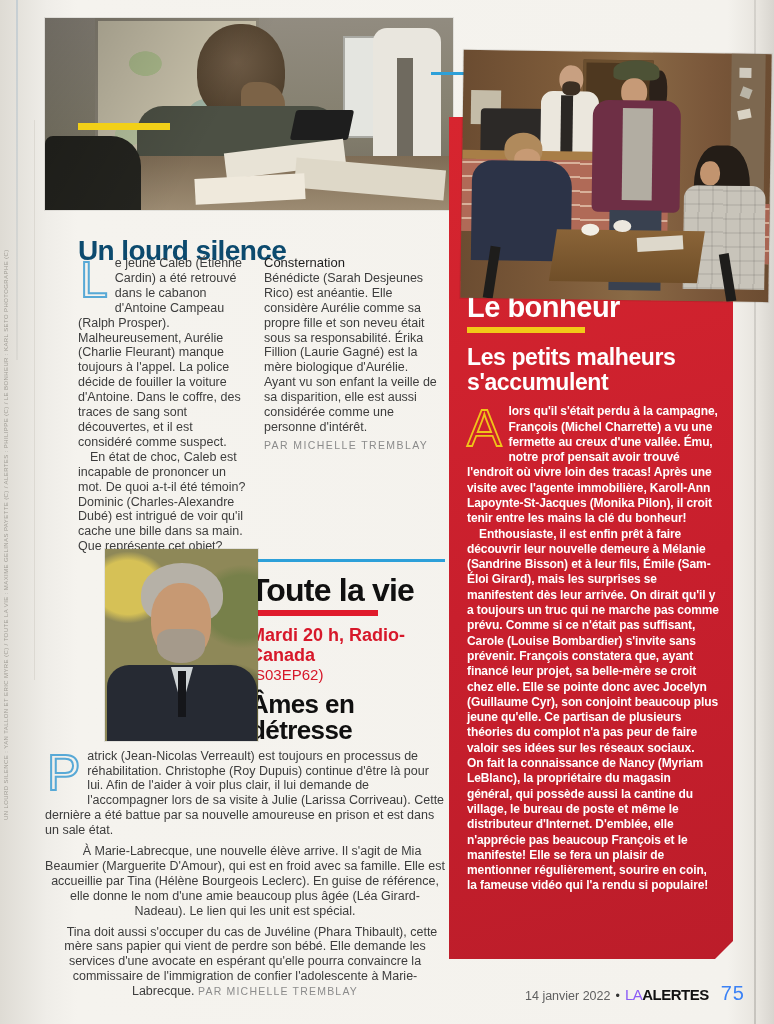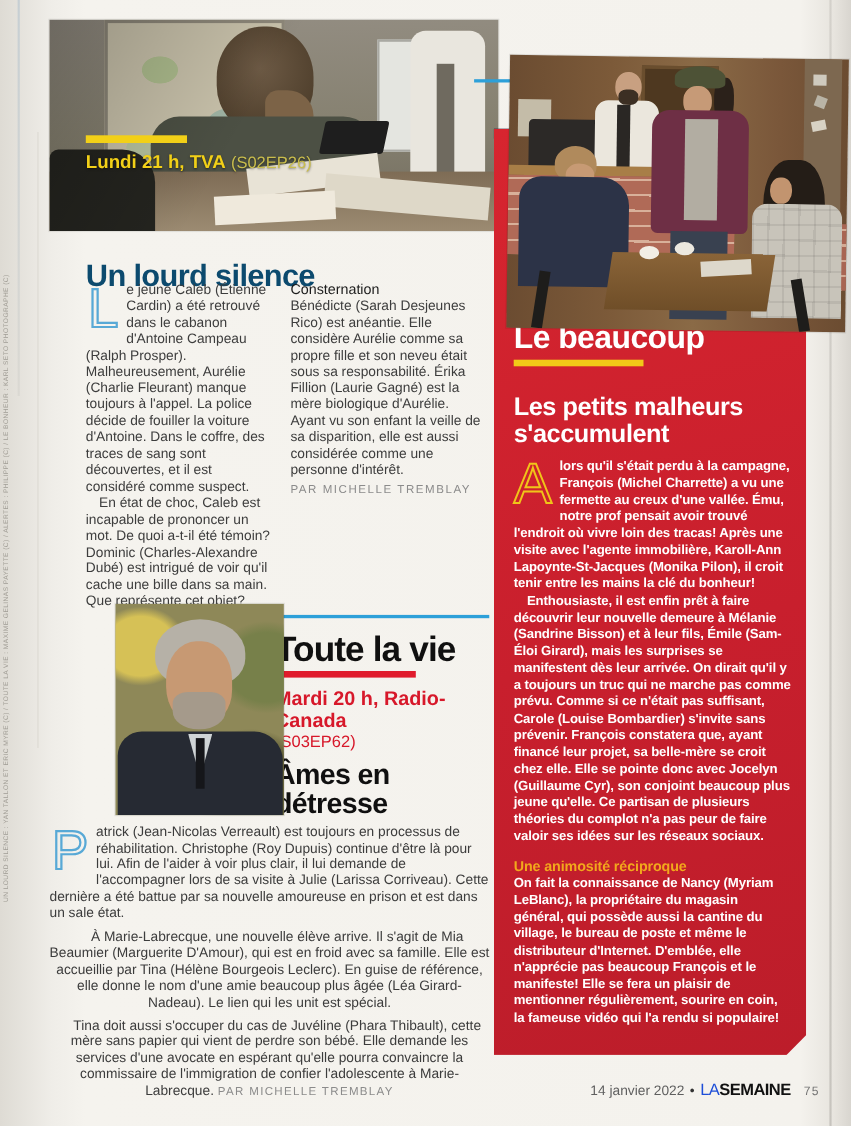--- a/index.html
+++ b/index.html
@@ -132,33 +132,33 @@
     left:449px;top:117px;width:284px;height:842px;z-index:3;
     background:linear-gradient(165deg,#d7252f 0%,#c81f2d 55%,#bc1d2a 100%);
     clip-path:polygon(0 0,100% 0,100% calc(100% - 18px),calc(100% - 18px) 100%,0 100%);
     box-sizing:border-box;padding:176px 14px 0 18px;overflow:hidden;color:#fff;
   }
   .rp-title{font-size:29px;font-weight:bold;letter-spacing:-.5px;line-height:1;}
   .rp-bar{width:118px;height:6px;background:#f2c918;margin-top:5px;}
   .rp-sched{margin-top:13px;font-size:17px;}
   .rp-sched .sy{font-weight:bold;color:#ffd316;}
   .rp-sched .se{color:#e6c43e;font-size:15px;}
-  .rp-hl{margin-top:24px;font-size:23px;font-weight:bold;line-height:1.07;letter-spacing:-.4px;}
+  .rp-hl{margin-top:12px;font-size:23px;font-weight:bold;line-height:1.07;letter-spacing:-.4px;}
   .rp-body{margin-top:10px;font-size:12px;line-height:15.3px;font-weight:bold;letter-spacing:-.1px;}
   .rp-body p{margin:0 0 0 0;}
   .rp-body .ind{text-indent:12px;}
   .rp-drop{float:left;font-size:52px;line-height:44px;margin:2px 7px 0 0;color:transparent;-webkit-text-stroke:1.8px #f0c419;font-weight:normal;}
   .rp-sub{margin-top:12px;font-size:13px;font-weight:bold;color:#f2a81c;}
   
   .footer{left:0;top:982px;width:745px;text-align:right;font-size:12.5px;color:#5f5f5f;}
   .footer .sep{margin:0 5px;color:#333;}
   .brand{font-size:15px;color:#111;letter-spacing:-.5px;}
-  .brand .la{font-weight:normal;color:#1d4ed8;}
+  .brand .la{font-weight:normal;color:#8b5cf6;}
   .brand .sem{font-weight:bold;}
-  .pageno{font-size:11px;font-weight:normal;color:#737373;margin-left:12px;letter-spacing:1px;}
+  .pageno{font-size:20px;font-weight:normal;color:#3b82f6;margin-left:12px;letter-spacing:1px;}
 </style>
 </head>
 <body>
 
 <div class="crease"></div>
 <div class="crease2"></div>
 <div class="edge-line"></div>
 <div class="side-credit">UN LOURD SILENCE : YAN TALLON ET ERIC MYRE (C) / TOUTE LA VIE : MAXIME GELINAS PAYETTE (C) / ALERTES : PHILIPPE (C) / LE BONHEUR : KARL SETO PHOTOGRAPHE (C)</div>
 
 <div class="ph ph-office">
@@ -172,21 +172,20 @@
   <div class="of-phone"></div>
   <div class="of-desk"></div>
   <div class="of-paper1"></div>
   <div class="of-paper2"></div>
   <div class="of-paper3"></div>
   <div class="of-dark"></div>
   <div class="of-shade"></div>
 </div>
 <div class="alertes-ovl">
   <div class="alertes-bar"></div>
-  <div class="alertes-sched"><span class="sched-y">Lundi 21 h, TVA</span> <span class="ep-y">(S02EP26)</span></div>
 </div>
 
 <h1 class="abs hl hl1">Un lourd silence</h1>
 
 <div class="abs cols">
   <div class="col col1">
     <p><span class="dropcap">L</span><span>e jeune Caleb (Étienne Cardin) a été retrouvé dans le cabanon d'Antoine Campeau (Ralph Prosper). Malheureusement, Aurélie (Charlie Fleurant) manque toujours à l'appel. La police décide de fouiller la voiture d'Antoine. Dans le coffre, des traces de sang sont découvertes, et il est considéré comme suspect.</span></p>
     <p class="ind">En état de choc, Caleb est incapable de prononcer un mot. De quoi a-t-il été témoin? Dominic (Charles-Alexandre Dubé) est intrigué de voir qu'il cache une bille dans sa main. Que représente cet objet?</p>
   </div>
   <div class="col col2">
@@ -215,27 +214,26 @@
   </div>
   <p><span class="dropcap">P</span><span>atrick (Jean-Nicolas Verreault) est toujours en processus de réhabilitation. Christophe (Roy Dupuis) continue d'être là pour lui. Afin de l'aider à voir plus clair, il lui demande de l'accompagner lors de sa visite à Julie (Larissa Corriveau). Cette dernière a été battue par sa nouvelle amoureuse en prison et est dans un sale état.</span></p>
   <p class="ind">À Marie-Labrecque, une nouvelle élève arrive. Il s'agit de Mia Beaumier (Marguerite D'Amour), qui est en froid avec sa famille. Elle est accueillie par Tina (Hélène Bourgeois Leclerc). En guise de référence, elle donne le nom d'une amie beaucoup plus âgée (Léa Girard-Nadeau). Le lien qui les unit est spécial.</p>
   <p class="ind"><span>Tina doit aussi s'occuper du cas de Juvéline (Phara Thibault), cette mère sans papier qui vient de perdre son bébé. Elle demande les services d'une avocate en espérant qu'elle pourra convaincre la commissaire de l'immigration de confier l'adolescente à Marie-Labrecque.</span> <span class="byline-inline">PAR MICHELLE TREMBLAY</span></p>
 </div>
 
 <div class="abs blue-tick"></div>
 <div class="abs navy-bar"></div>
 
 <div class="abs red-panel">
-  <div class="rp-title">Le beaucoup</div>
+  <div class="rp-title">Le bonheur</div>
   <div class="rp-bar"></div>
   <div class="rp-hl">Les petits malheurs s'accumulent</div>
   <div class="rp-body">
     <p><span class="rp-drop">A</span><span>lors qu'il s'était perdu à la campagne, François (Michel Charrette) a vu une fermette au creux d'une vallée. Ému, notre prof pensait avoir trouvé l'endroit où vivre loin des tracas! Après une visite avec l'agente immobilière, Karoll-Ann Lapoynte-St-Jacques (Monika Pilon), il croit tenir entre les mains la clé du bonheur!</span></p>
     <p class="ind">Enthousiaste, il est enfin prêt à faire découvrir leur nouvelle demeure à Mélanie (Sandrine Bisson) et à leur fils, Émile (Sam-Éloi Girard), mais les surprises se manifestent dès leur arrivée. On dirait qu'il y a toujours un truc qui ne marche pas comme prévu. Comme si ce n'était pas suffisant, Carole (Louise Bombardier) s'invite sans prévenir. François constatera que, ayant financé leur projet, sa belle-mère se croit chez elle. Elle se pointe donc avec Jocelyn (Guillaume Cyr), son conjoint beaucoup plus jeune qu'elle. Ce partisan de plusieurs théories du complot n'a pas peur de faire valoir ses idées sur les réseaux sociaux.</p>
-    <div class="rp-sub">Une animosité réciproque</div>
     <p>On fait la connaissance de Nancy (Myriam LeBlanc), la propriétaire du magasin général, qui possède aussi la cantine du village, le bureau de poste et même le distributeur d'Internet. D'emblée, elle n'apprécie pas beaucoup François et le manifeste! Elle se fera un plaisir de mentionner régulièrement, sourire en coin, la fameuse vidéo qui l'a rendu si populaire!</p>
 
   </div>
 </div>
 
 <div class="ph ph-cafe">
   <div class="cf-shelf"></div>
   <div class="cf-post"></div>
   <div class="cf-stick1"></div>
   <div class="cf-stick2"></div>
@@ -263,14 +261,14 @@
   <div class="cf-splaid"></div>
   <div class="cf-table"></div>
   <div class="cf-cup1"></div>
   <div class="cf-cup2"></div>
   <div class="cf-paper"></div>
   <div class="cf-chair1"></div>
   <div class="cf-chair2"></div>
 </div>
 
 <div class="abs footer">
-  <span>14 janvier 2022</span><span class="sep">•</span><span class="brand"><span class="la">LA</span><span class="sem">SEMAINE</span></span><span class="pageno">75</span>
+  <span>14 janvier 2022</span><span class="sep">•</span><span class="brand"><span class="la">LA</span><span class="sem">ALERTES</span></span><span class="pageno">75</span>
 </div>
 
 </body></html>

